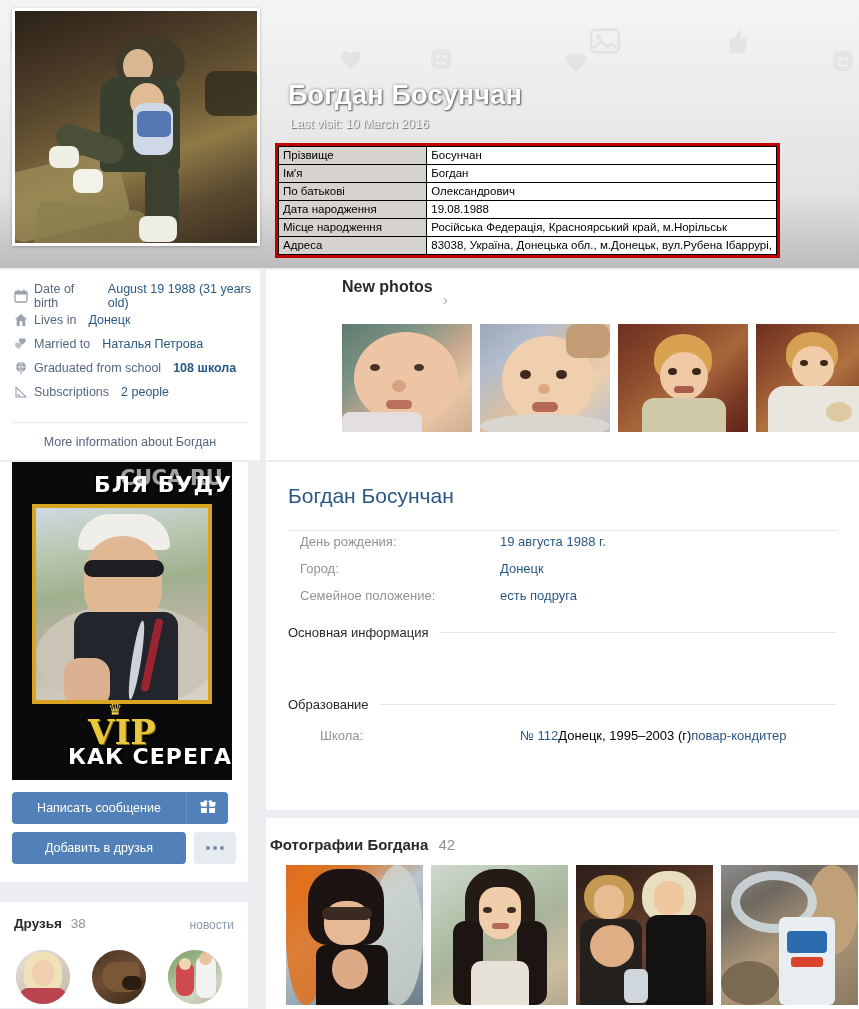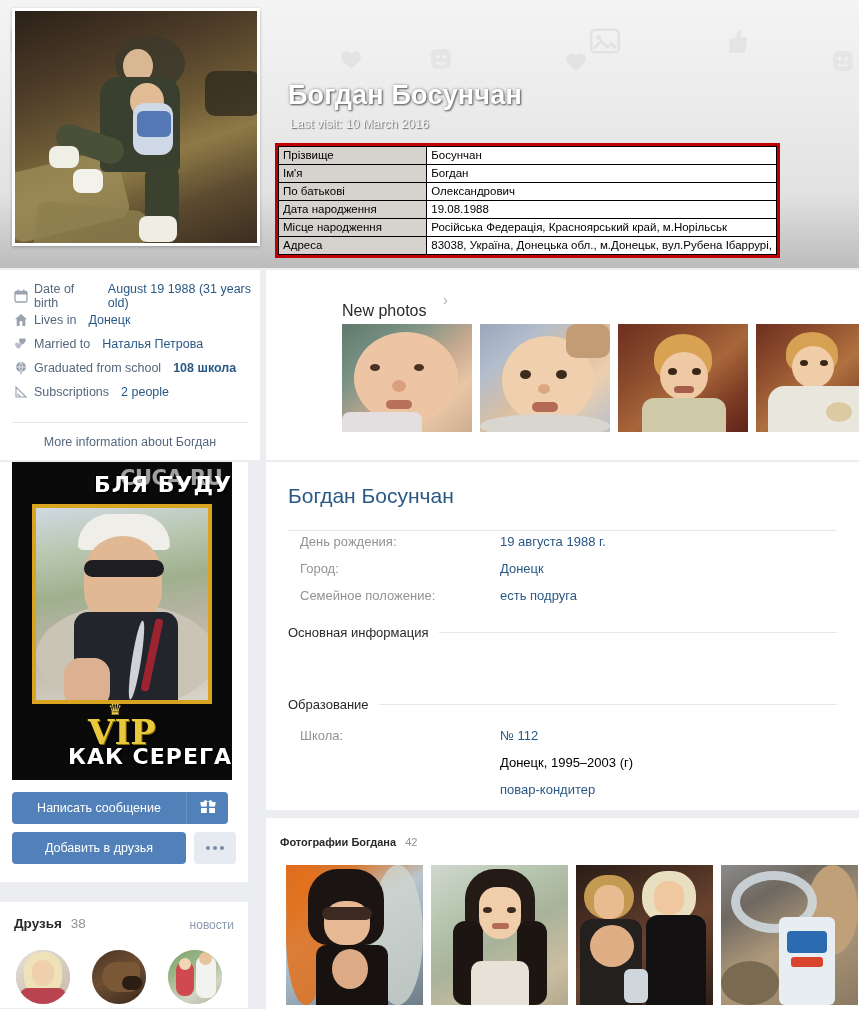--- a/index.html
+++ b/index.html
@@ -67,22 +67,22 @@
   .info-value.bold { font-weight: bold; }
   #info-divider { position: absolute; left: 12px; top: 152px; width: 236px; height: 1px; background: #e7e8ec; }
   #more-info-link {
     position: absolute; left: 0; top: 158px; width: 260px;
     text-align: center; font-size: 12.5px; color: #55677d; line-height: 28px;
   }
 
   
   #newphotos-panel { left: 266px; top: 270px; width: 593px; height: 190px; }
   #newphotos-title {
-    position: absolute; left: 76px; top: 32px;
-    font-size: 16px; font-weight: normal; color: #2a2a2a;
+    position: absolute; left: 76px; top: 8px;
+    font-size: 16px; font-weight: bold; color: #2a2a2a;
   }
   #newphotos-chevron {
     position: absolute; left: 177px; top: 21px; font-size: 15px; color: #a3adb8;
   }
   #newphotos-strip { position: absolute; left: 76px; top: 54px; display: flex; gap: 8px; }
   .np-thumb { width: 130px; height: 108px; overflow: hidden; position: relative; background:#ccc; }
 
   
   #vip-panel { left: 0; top: 462px; width: 248px; height: 420px; }
   #vip-banner { position: absolute; left: 12px; top: 0; width: 220px; height: 318px; background: #0a0a0a; overflow: hidden; }
@@ -147,21 +147,21 @@
   .prow { position: absolute; left: 34px; display: flex; font-size: 13px; }
   .prow .k { width: 200px; color: #939393; }
   .prow .v { color: #2a5885; }
   .prow .v.dark { color: #000; }
   .sec-head { position: absolute; left: 22px; display: flex; align-items: center; width: 549px; }
   .sec-head .t { font-size: 13px; color: #2a2a2a; padding-right: 10px; white-space: nowrap; }
   .sec-head .ln { flex: 1; height: 1px; background: #e7e8ec; }
 
   
   #photos-panel { left: 266px; top: 818px; width: 593px; height: 191px; }
-  #photos-head { position: absolute; left: 14px; top: 18px; font-size: 11px; }
+  #photos-head { position: absolute; left: 4px; top: 18px; font-size: 15px; }
   #photos-title { font-weight: bold; color: #2a2a2a; }
   #photos-count { color: #939393; margin-left: 6px; }
   #photos-strip { position: absolute; left: 20px; top: 47px; display: flex; gap: 8px; }
   .ph-thumb { width: 137px; height: 140px; overflow: hidden; background:#bbb; position: relative; }
 
   
   .art { position: absolute; inset: 0; }
   .blob { position: absolute; border-radius: 50%; }
 </style>
 </head>
@@ -481,23 +481,23 @@
     <span class="t">Основная информация</span>
     <span class="ln"></span>
   </div>
 
 
   <div class="sec-head" style="top:235px;">
     <span class="t">Образование</span>
     <span class="ln"></span>
   </div>
 
-  <div class="prow" style="top:266px;">
+  <div class="prow" style="top:266px;margin-left:20px;">
     <span class="k">Школа:</span>
-    <span style="display:flex;flex-direction:column;gap:12px;">
+    <span style="display:flex;gap:0;">
       <span class="v">№ 112</span>
       <span class="v dark">Донецк, 1995–2003 (г)</span>
       <span class="v">повар-кондитер</span>
     </span>
   </div>
 </div>
 
 <div class="panel" id="photos-panel">
   <div id="photos-head">
     <span id="photos-title">Фотографии Богдана</span>

